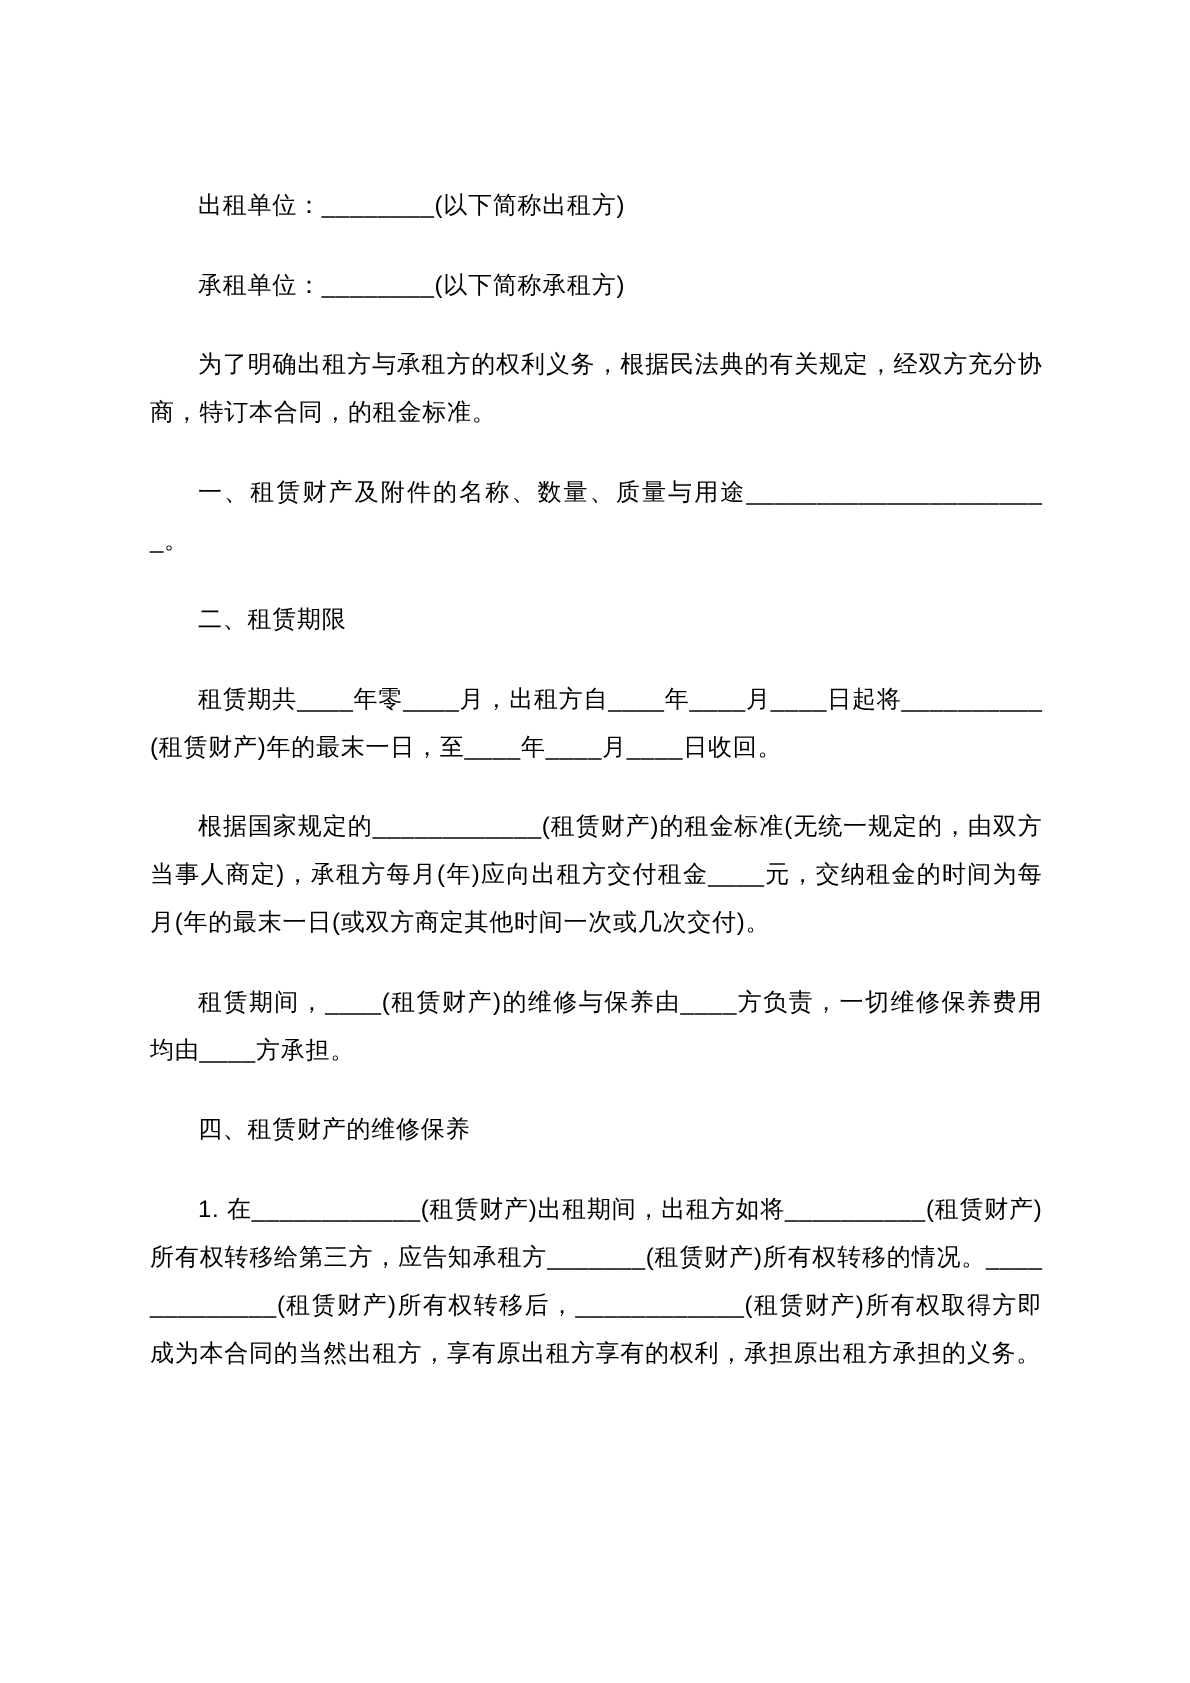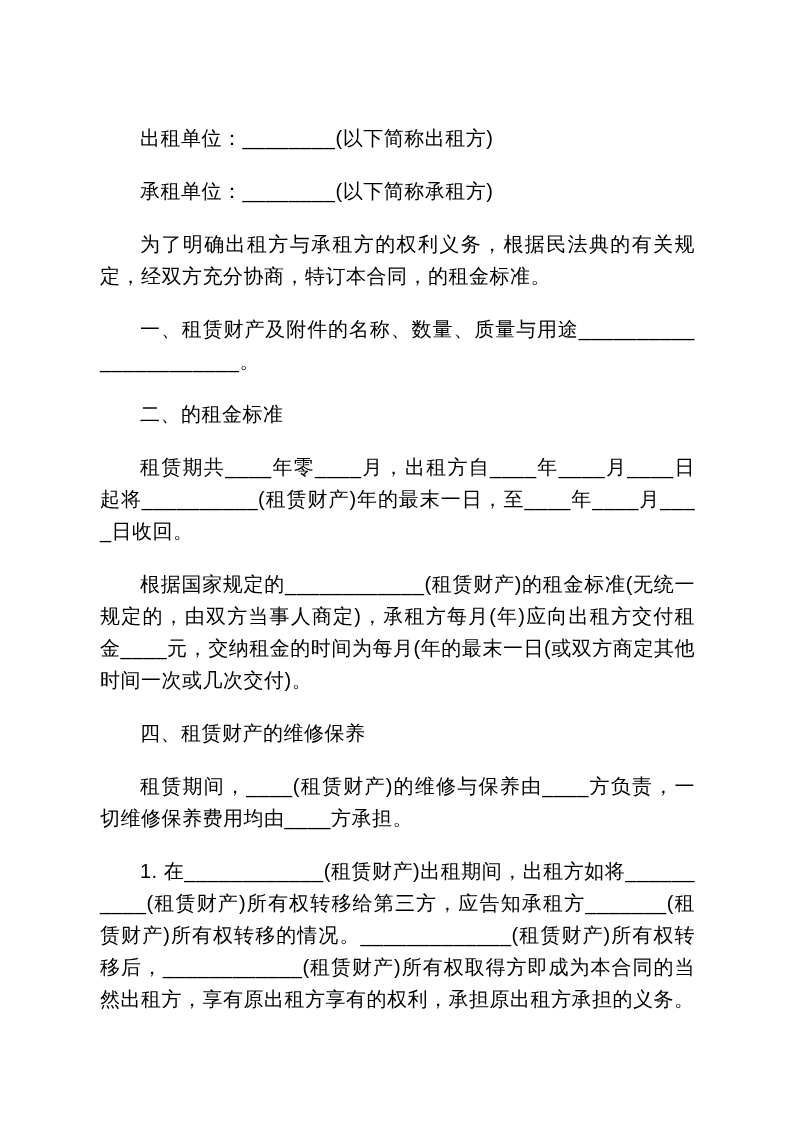--- a/index.html
+++ b/index.html
@@ -14,36 +14,36 @@
     margin: 0 auto;
     background: #ffffff;
     box-sizing: border-box;
     padding: 122px 98px 0 100px;
     font-family: "Liberation Sans", sans-serif;
     color: #000000;
     overflow: hidden;
   }
   .page p {
     margin: 0 0 21px 0;
-    font-size: 20px;
+    font-size: 16px;
     line-height: 32px;
     text-indent: 2em;
     word-break: break-all;
     text-align: justify;
     font-weight: 400;
     letter-spacing: 0.5px;
   }
 </style>
 </head>
 <body>
 
 <div class="page">
   <p>出租单位：________(以下简称出租方)</p>
   <p>承租单位：________(以下简称承租方)</p>
   <p>为了明确出租方与承租方的权利义务，根据民法典的有关规定，经双方充分协商，特订本合同，的租金标准。</p>
   <p>一、租赁财产及附件的名称、数量、质量与用途______________________。</p>
-  <p>二、的租金标准</p>
+  <p>二、租赁期限</p>
   <p>租赁期共____年零____月，出租方自____年____月____日起将__________(租赁财产)年的最末一日，至____年____月____日收回。</p>
   <p>根据国家规定的____________(租赁财产)的租金标准(无统一规定的，由双方当事人商定)，承租方每月(年)应向出租方交付租金____元，交纳租金的时间为每月(年的最末一日(或双方商定其他时间一次或几次交付)。</p>
+  <p>租赁期间，____(租赁财产)的维修与保养由____方负责，一切维修保养费用均由____方承担。</p>
   <p>四、租赁财产的维修保养</p>
-  <p>租赁期间，____(租赁财产)的维修与保养由____方负责，一切维修保养费用均由____方承担。</p>
   <p>1. 在____________(租赁财产)出租期间，出租方如将__________(租赁财产)所有权转移给第三方，应告知承租方_______(租赁财产)所有权转移的情况。_____________(租赁财产)所有权转移后，____________(租赁财产)所有权取得方即成为本合同的当然出租方，享有原出租方享有的权利，承担原出租方承担的义务。</p>
 </div>
 
 </body></html>

